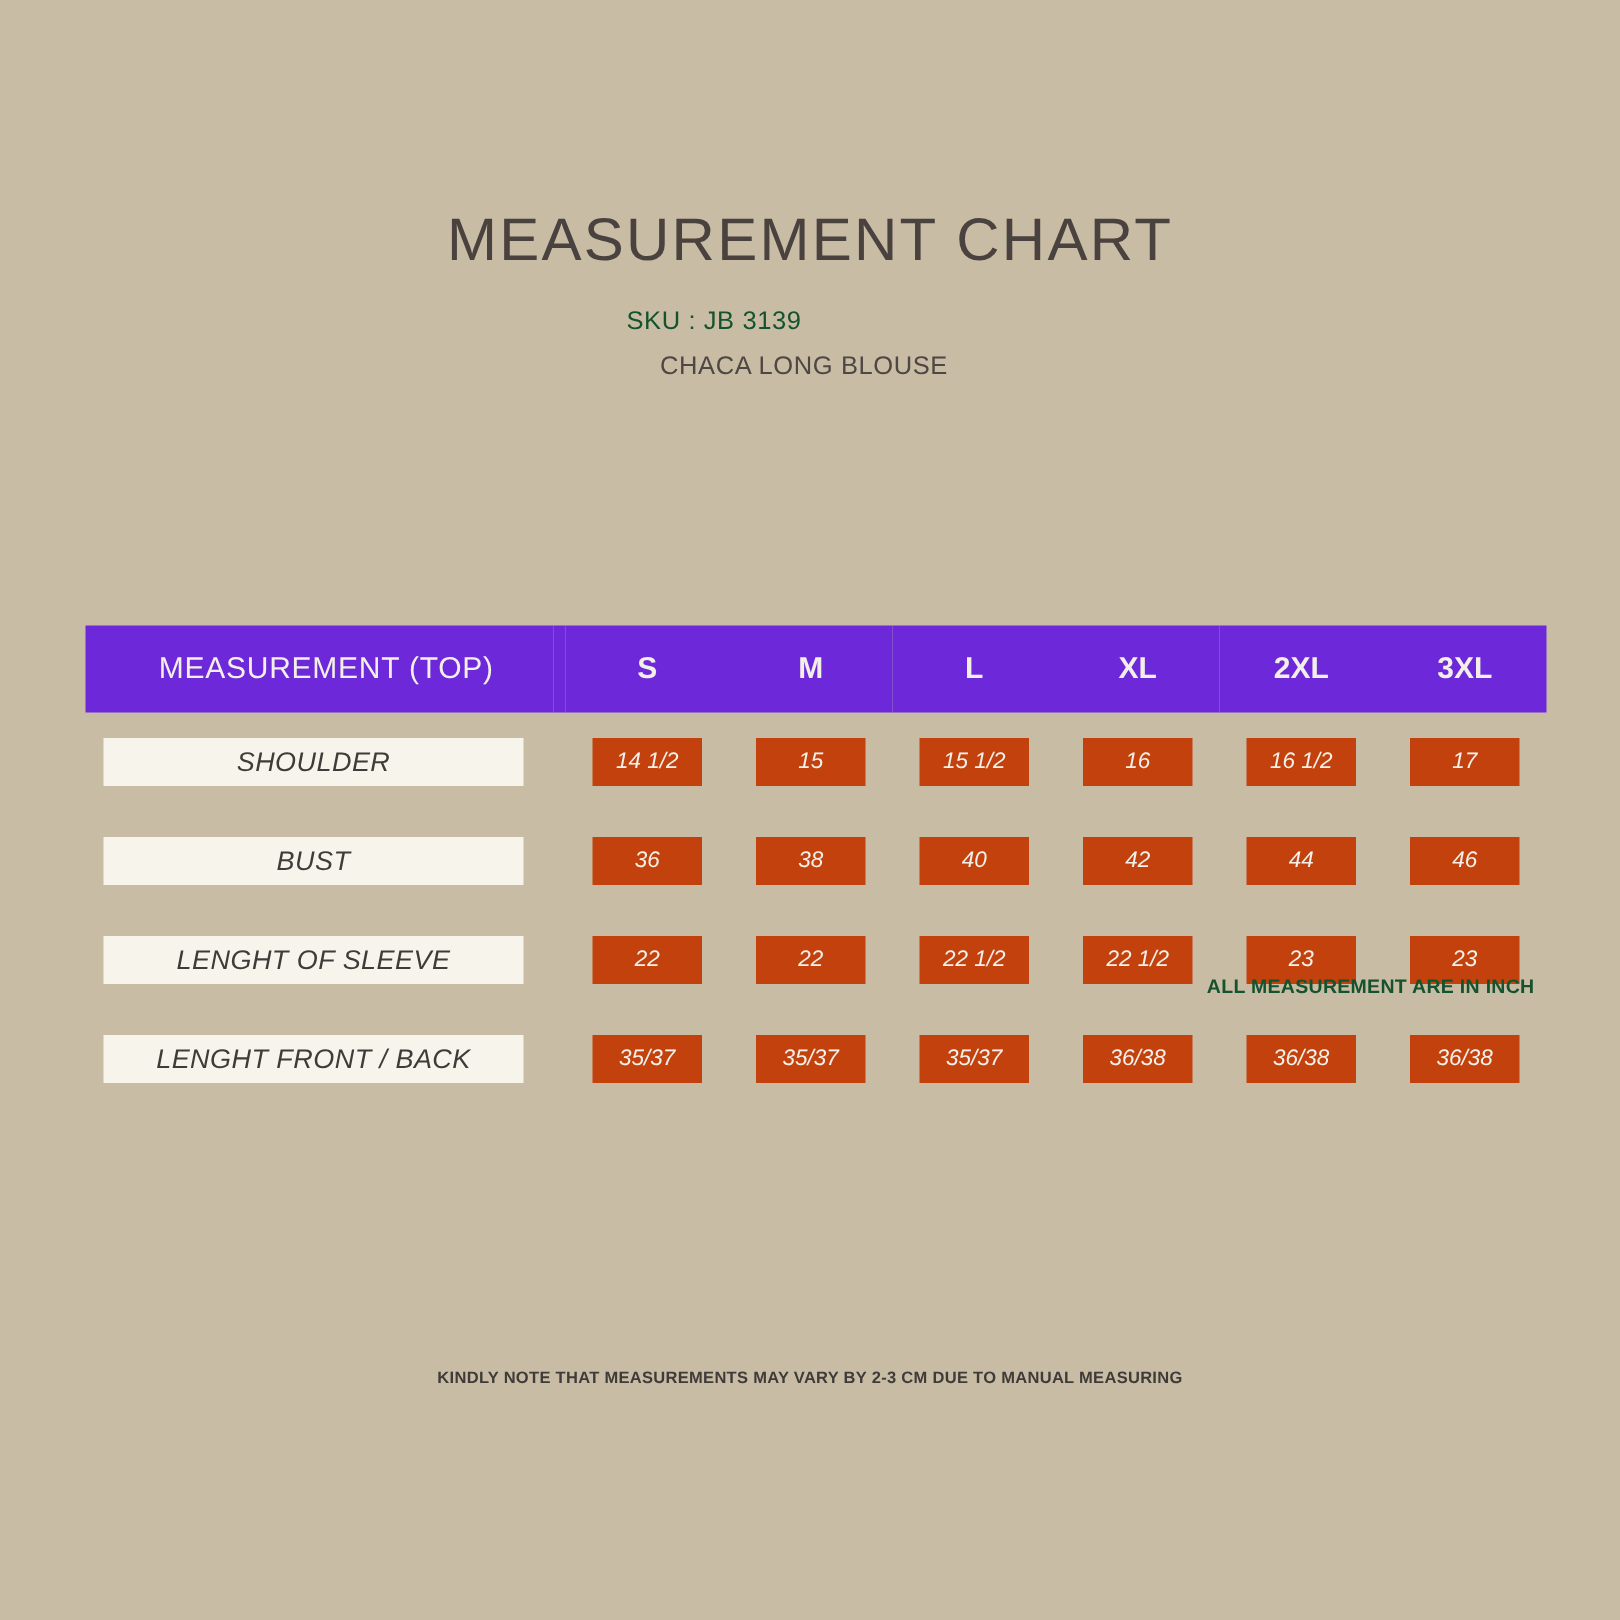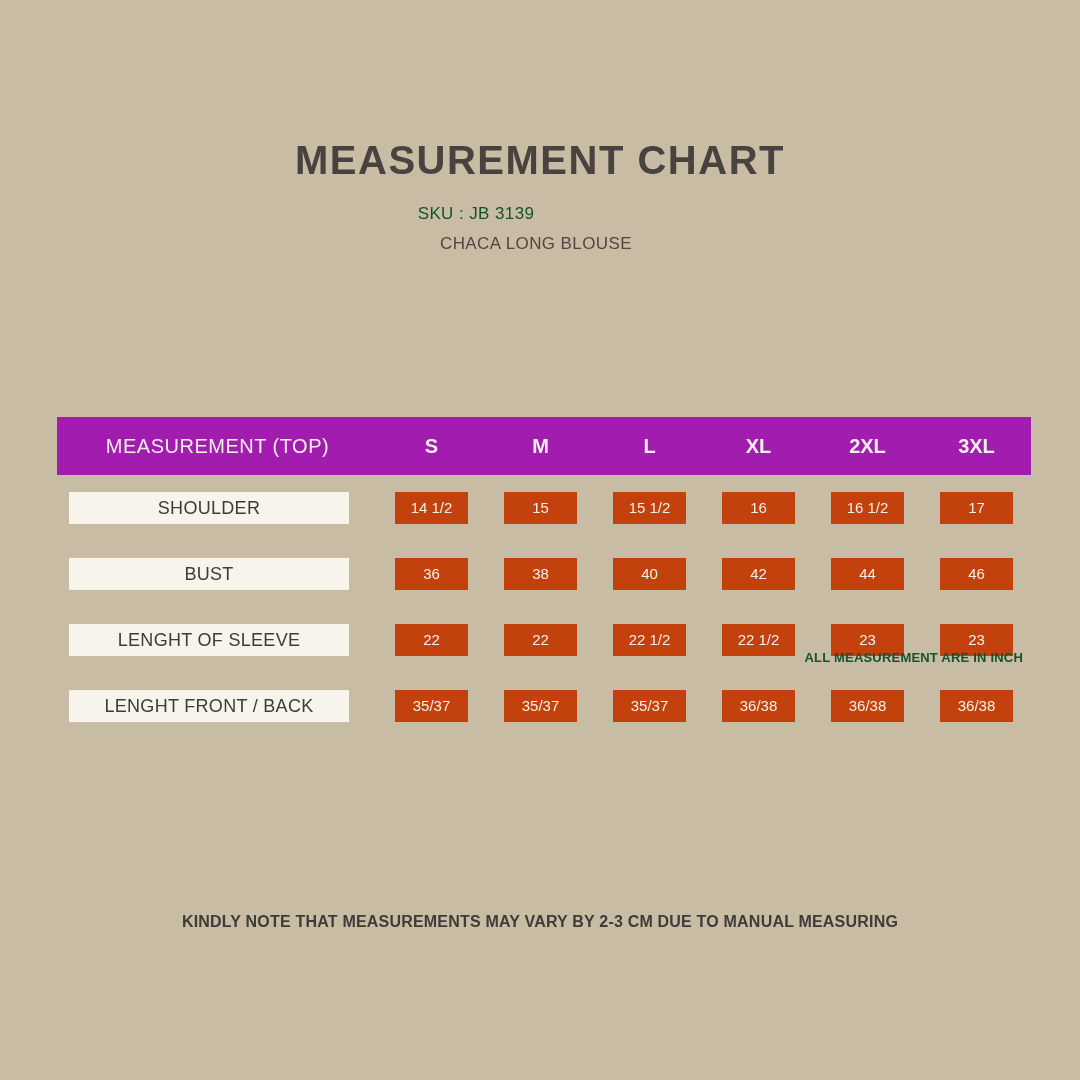--- a/index.html
+++ b/index.html
@@ -22,21 +22,21 @@
     height: 1080px;
   }
 
   .title {
     position: absolute;
     top: 138px;
     left: 0;
     width: 1080px;
     text-align: center;
     font-size: 40px;
-    font-weight: bold;
+    font-weight: normal;
     letter-spacing: 1.5px;
     color: #4a423f;
   }
 
   .sku {
     position: absolute;
     top: 204px;
     left: 0;
     width: 952px;
     text-align: center;
@@ -64,21 +64,21 @@
   }
 
   table.chart {
     border-collapse: separate;
     border-spacing: 0;
     width: 966px;
     table-layout: fixed;
   }
 
   .header-row td {
-    background: #a21caf;
+    background: #6d28d9;
     color: #f2efe8;
     height: 56px;
     vertical-align: middle;
   }
   .header-row td.label-head {
     text-align: center;
     font-size: 20px;
     letter-spacing: 0.5px;
     font-weight: 400;
     padding-left: 10px;
@@ -86,20 +86,21 @@
   .header-row td.size-head {
     text-align: center;
     font-size: 20px;
     font-weight: bold;
   }
 
   .data-row { }
 
   .data-row td {
     padding: 12px;
+    font-style: italic;
   }
 
   .cell-label {
     background: #f7f4ec;
     color: #3f3b38;
     height: 32px;
     line-height: 32px;
     text-align: center;
     font-size: 18px;
     letter-spacing: 0.3px;
@@ -129,21 +130,21 @@
     letter-spacing: 0.2px;
   }
   .note-inch b { font-weight: bold; }
 
   .footer-note {
     position: absolute;
     top: 913px;
     left: 0;
     width: 1080px;
     text-align: center;
-    font-size: 16px;
+    font-size: 11px;
     font-weight: 600;
     letter-spacing: 0.2px;
     color: #3f3b38;
   }
 </style>
 </head>
 <body>
 
 <div class="page">
 

